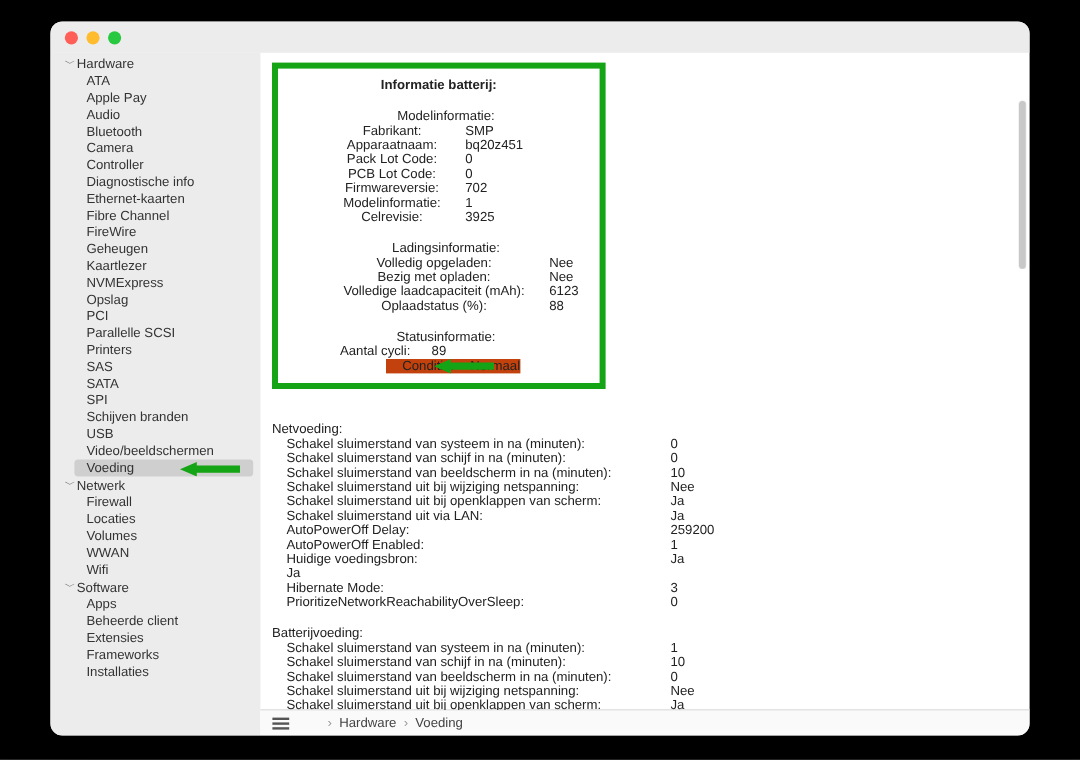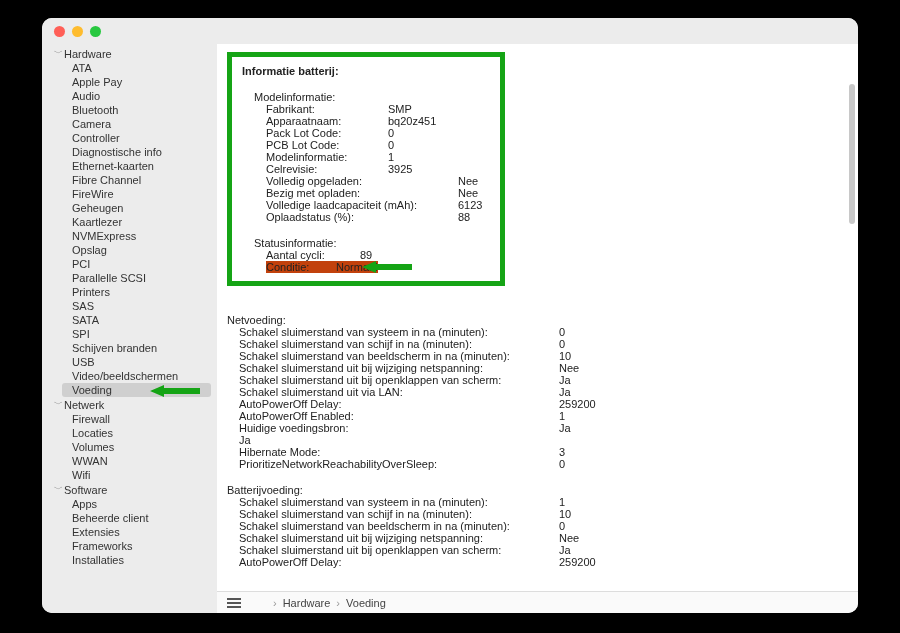--- a/index.html
+++ b/index.html
@@ -91,20 +91,21 @@
     flex: 1 1 auto;
     overflow-y: auto;
     padding: 8px 10px 6px 10px;
     font-size: 11px;
   }
   .green-box {
     border: 5px solid #15a415;
     padding: 8px 10px 8px 10px;
     width: 278px;
     position: relative;
+    text-align: center;
   }
   .heading { font-weight: 600; margin-bottom: 6px; }
   .section-label { margin-top: 14px; }
   .kv-row { display: flex; }
   .kv-row .k { white-space: pre; }
   .kv-row .v { white-space: pre; }
   .ind1 { padding-left: 12px; }
   .ind2 { padding-left: 24px; }
   .model-grid .kv-row .k { width: 122px; }
   .charge-grid .kv-row .k { width: 192px; }
@@ -242,29 +243,34 @@
               </div>
             <div class="kv-row ind2">
                 <span class="k">Pack Lot Code:</span>
                 <span class="v">0</span>
               </div>
             <div class="kv-row ind2">
                 <span class="k">PCB Lot Code:</span>
                 <span class="v">0</span>
               </div>
             <div class="kv-row ind2">
+                <span class="k">Firmwareversie:</span>
+                <span class="v">702</span>
+              </div>
+            <div class="kv-row ind2">
                 <span class="k">Modelinformatie:</span>
                 <span class="v">1</span>
               </div>
             <div class="kv-row ind2">
                 <span class="k">Celrevisie:</span>
                 <span class="v">3925</span>
               </div>
           </div>
 
+          <div class="section-label ind1">Ladingsinformatie:</div>
           <div class="charge-grid">
             <div class="kv-row ind2">
                 <span class="k">Volledig opgeladen:</span>
                 <span class="v">Nee</span>
               </div>
             <div class="kv-row ind2">
                 <span class="k">Bezig met opladen:</span>
                 <span class="v">Nee</span>
               </div>
             <div class="kv-row ind2">

